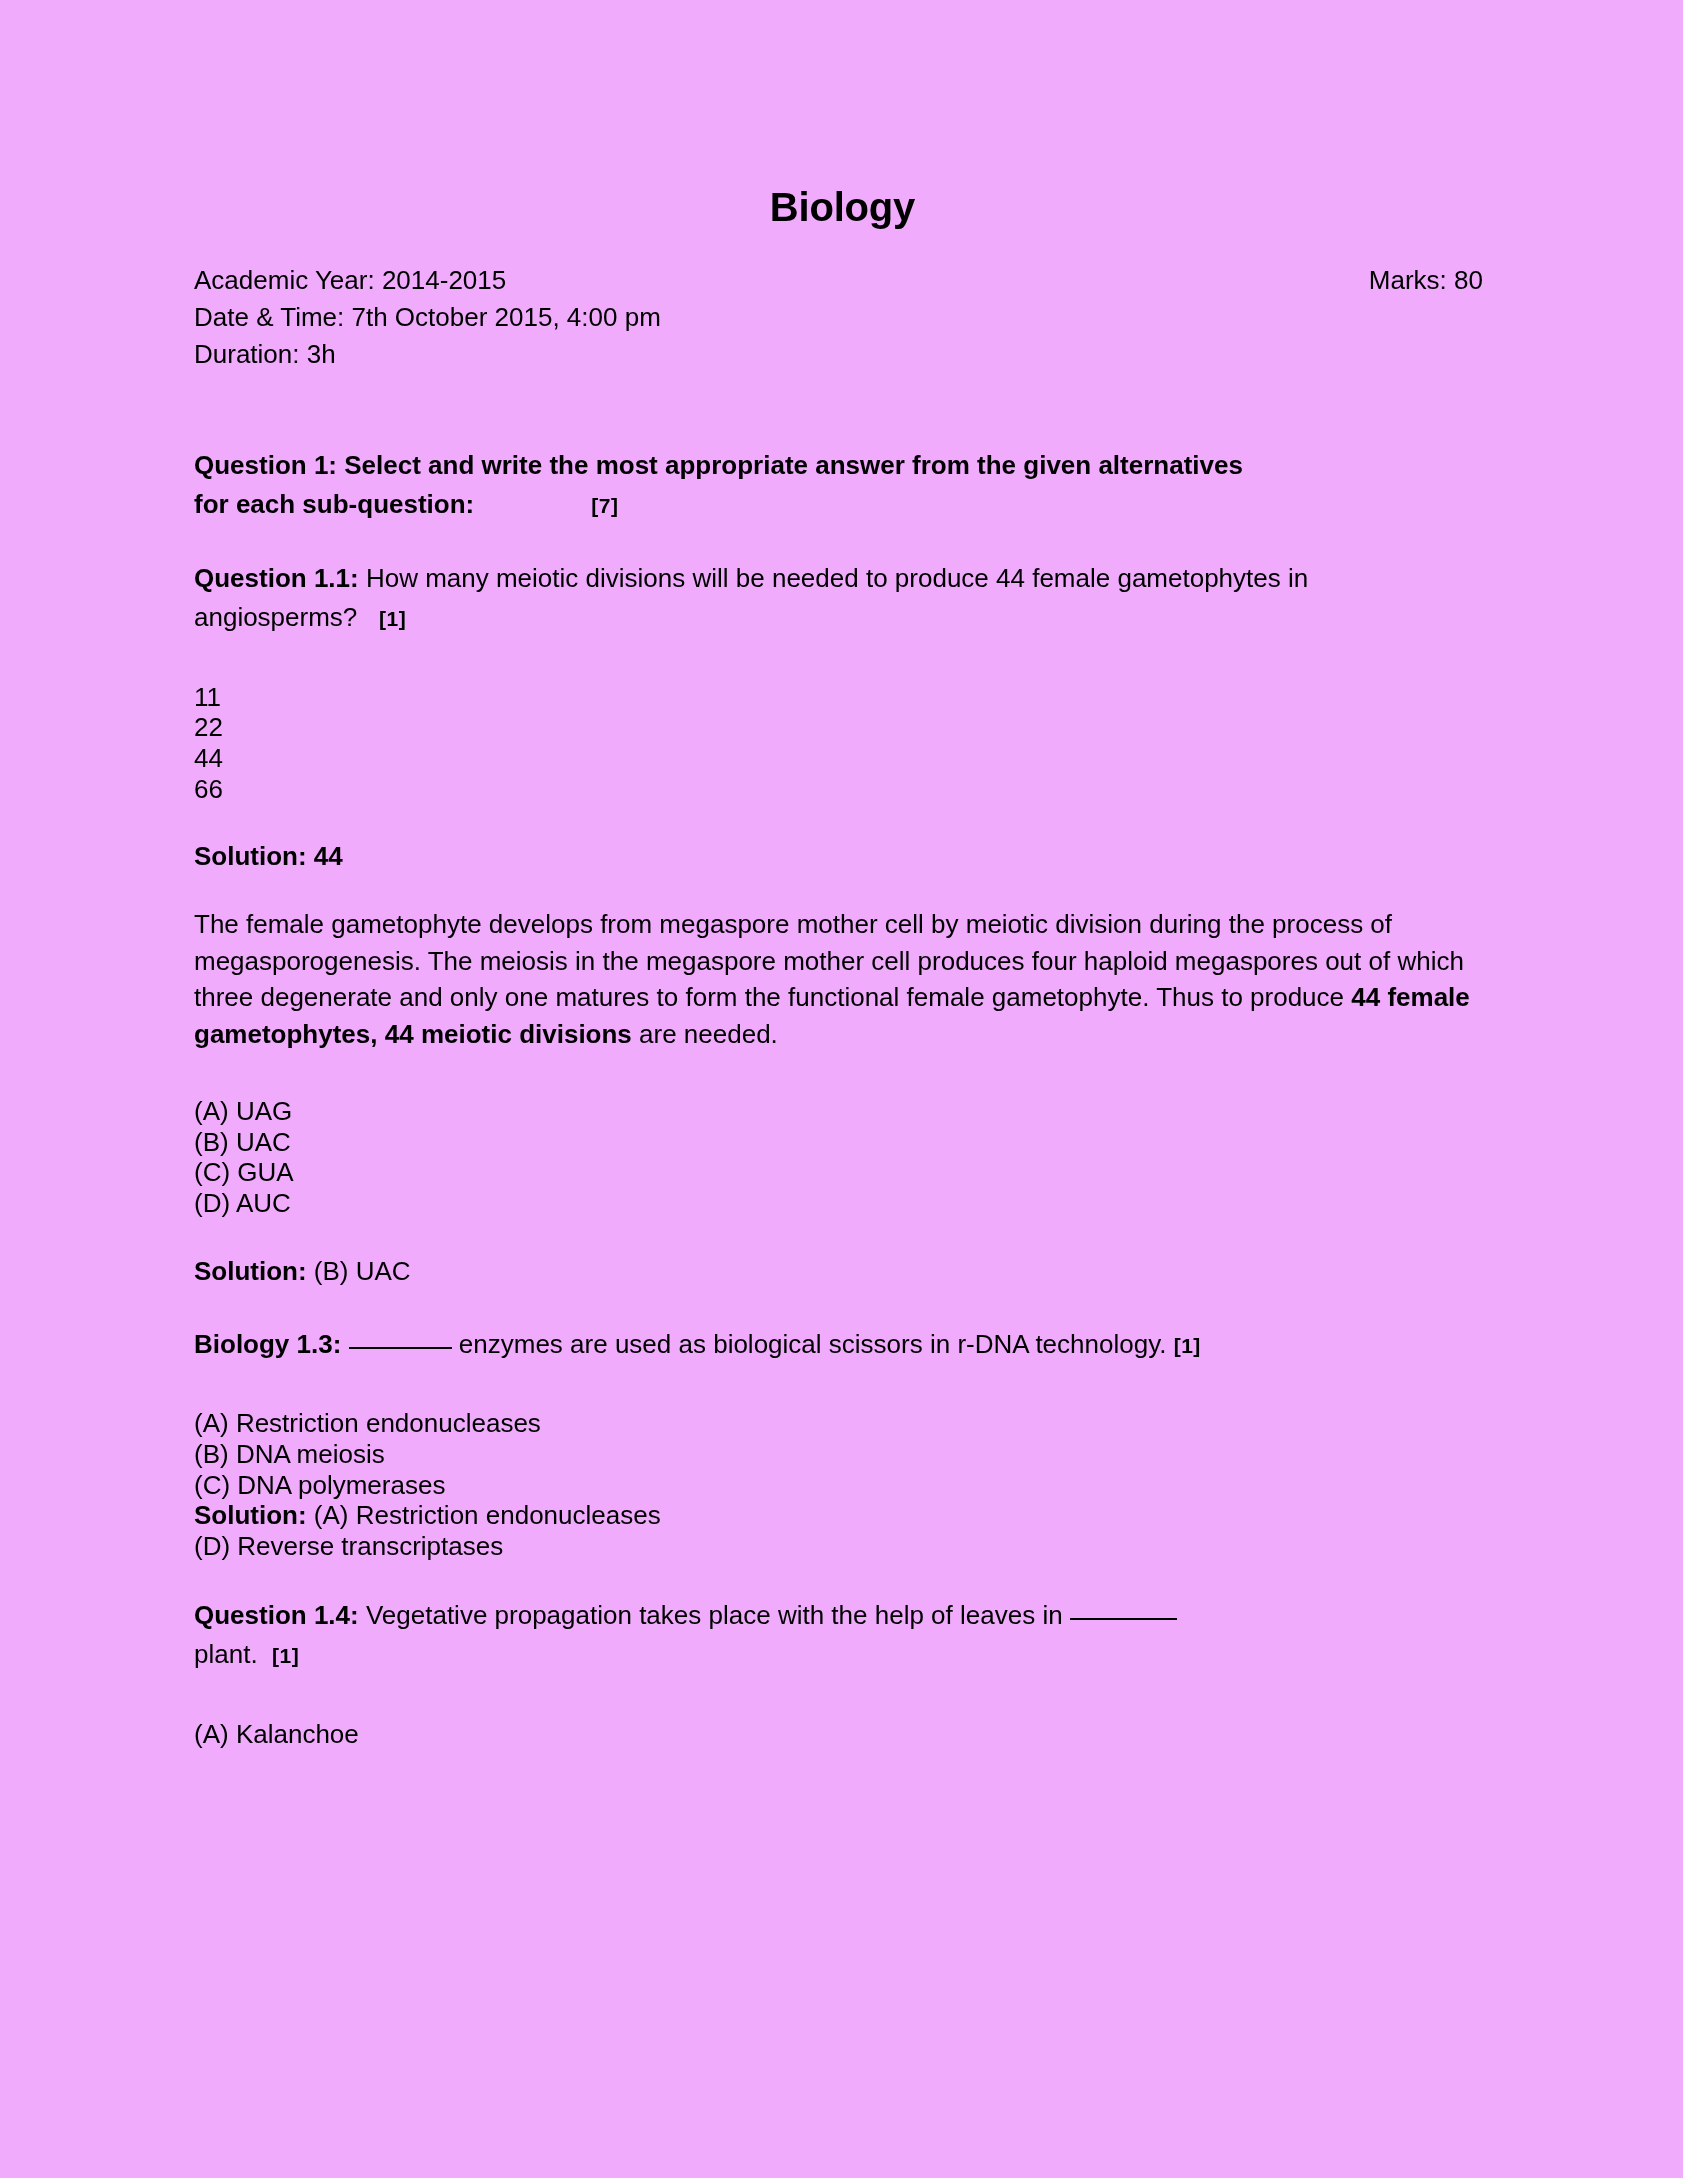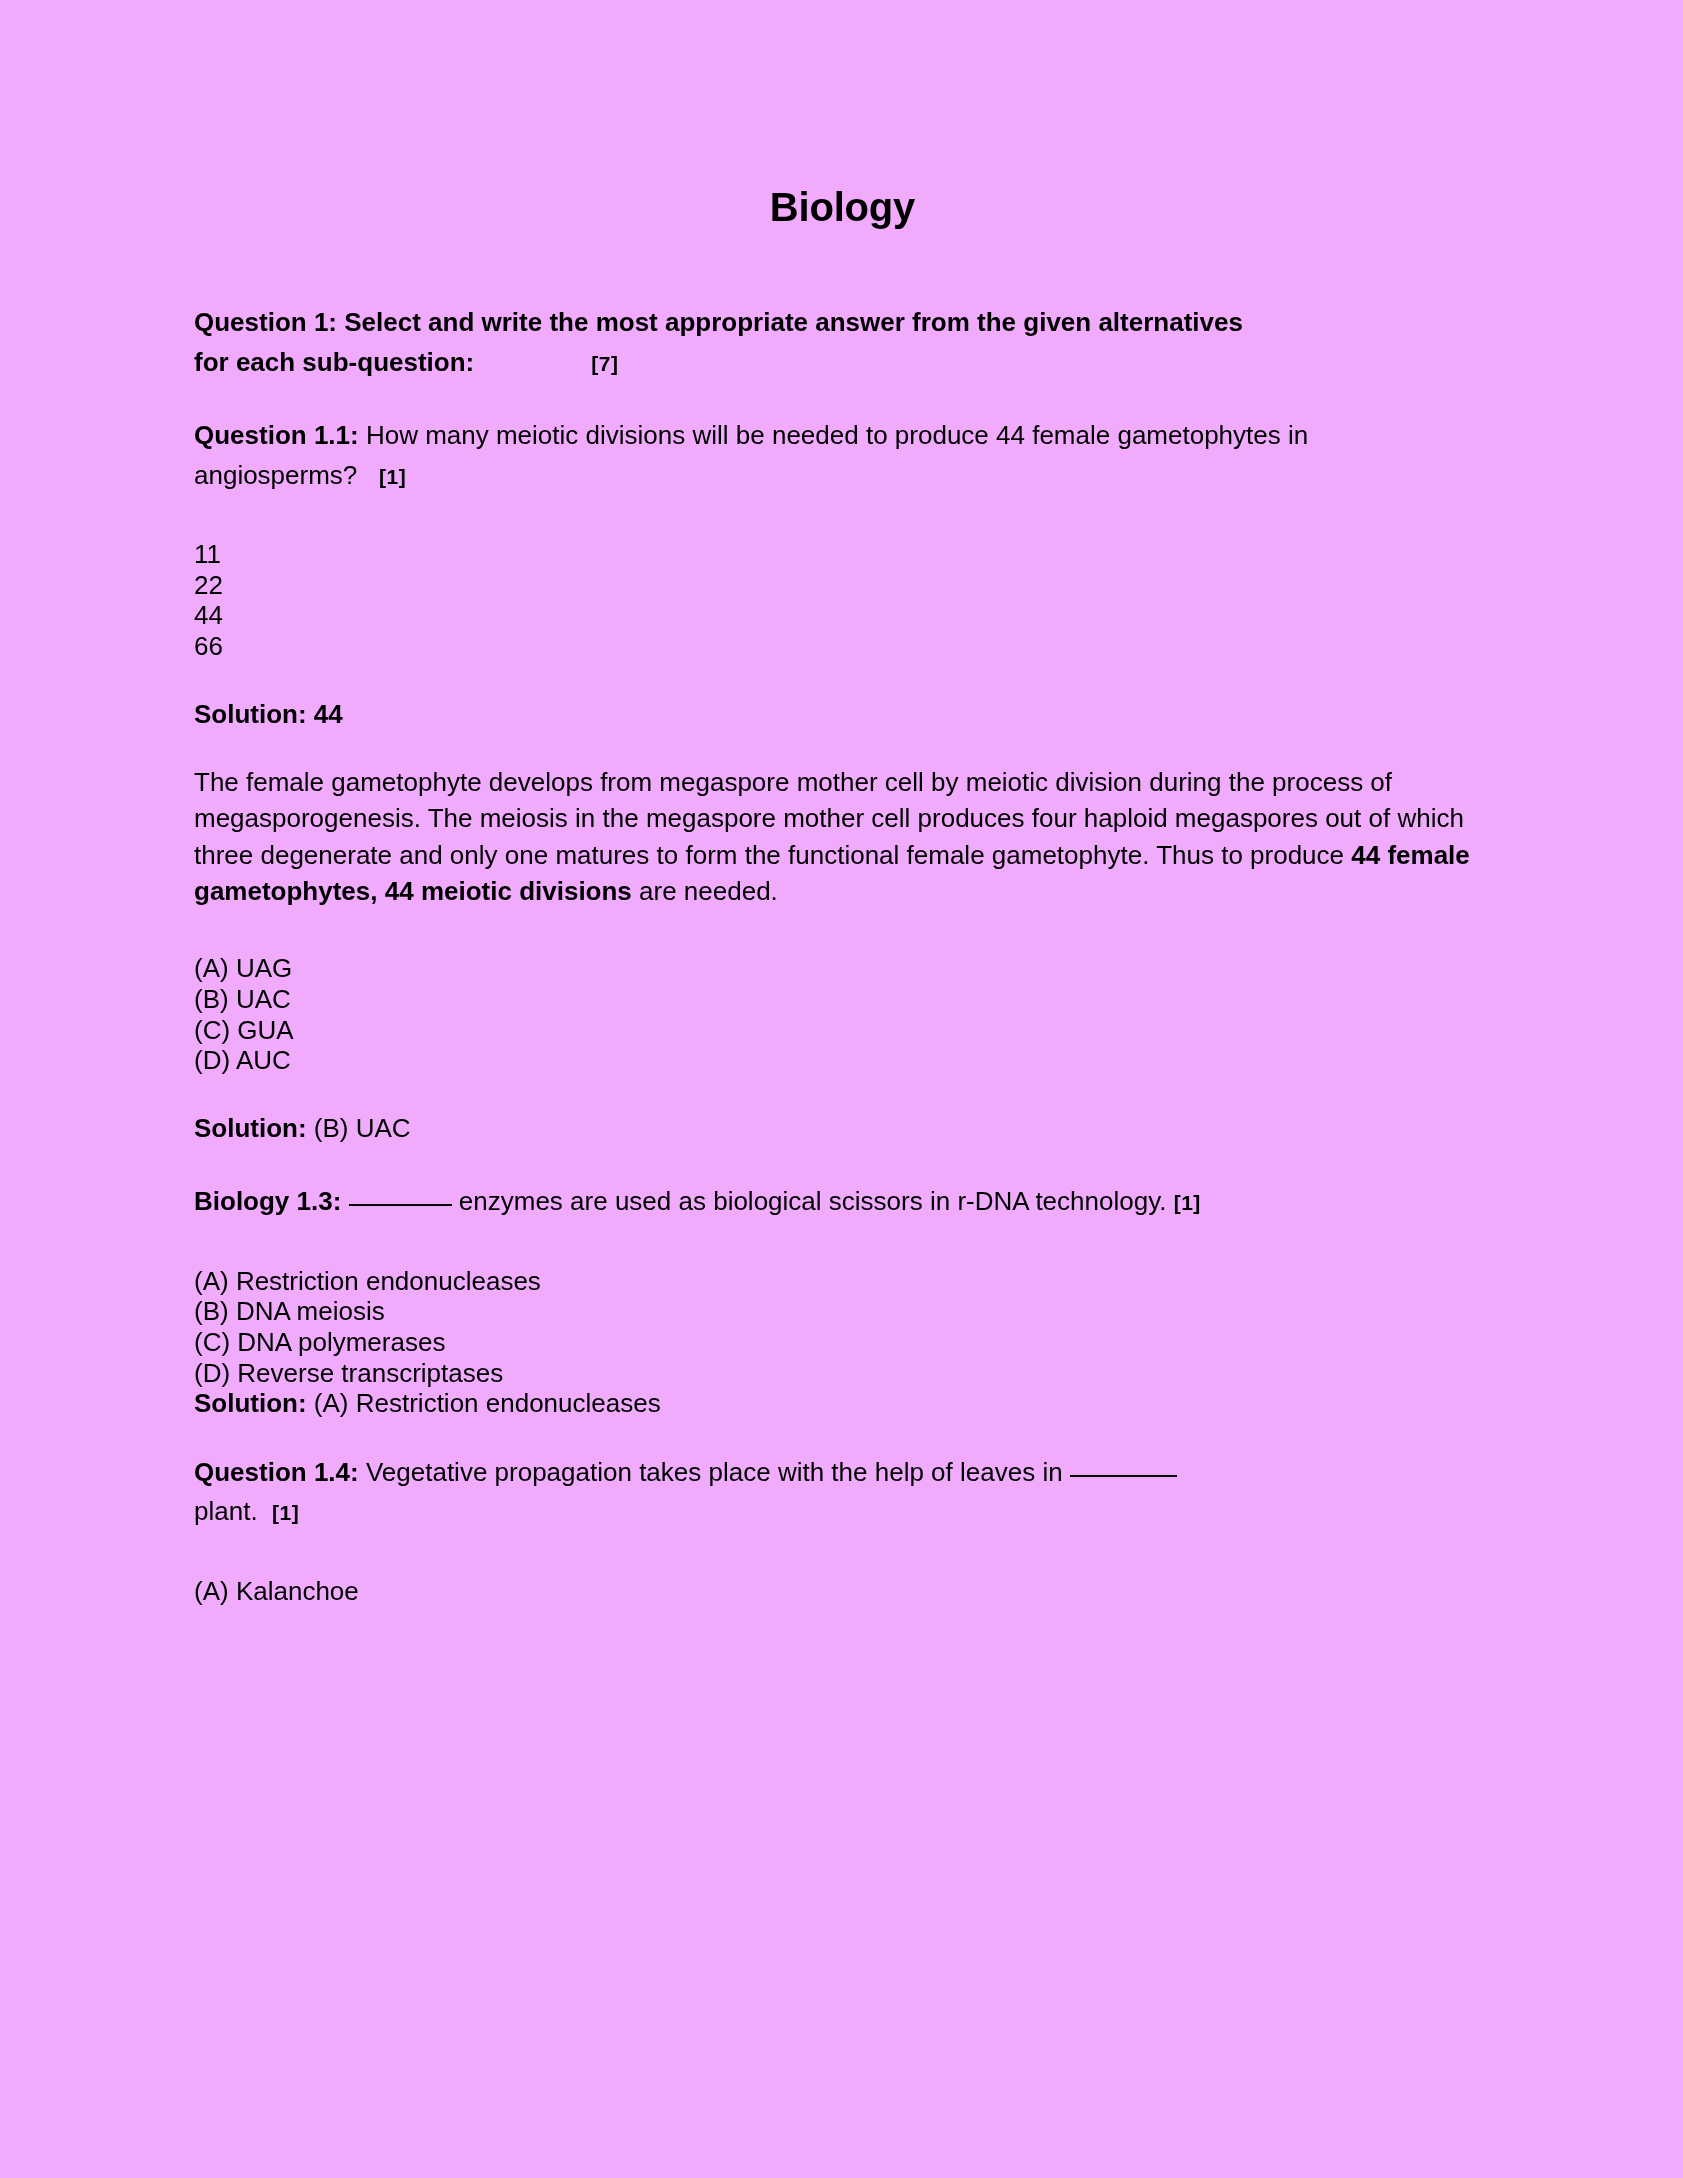--- a/index.html
+++ b/index.html
@@ -123,20 +123,28 @@
   .blank-q14 { width: 107px; }
 </style>
 </head>
 <body>
 
 <div class="page">
   <div class="content">
 
     <h1 class="doc-title">Biology</h1>
 
+    <div class="meta-block">
+      <div class="meta-row">
+        <div class="meta-line">Academic Year: 2014-2015</div>
+        <div class="meta-right">Marks: 80</div>
+      </div>
+      <div class="meta-line">Date &amp; Time: 7th October 2015, 4:00 pm</div>
+      <div class="meta-line">Duration: 3h</div>
+    </div>
 
     <div class="q-heading">
       <div>Question 1: Select and write the most appropriate answer from the given alternatives</div>
       <div>
         <span>for each sub-question:</span><span class="gap-before-marks"></span><span class="marks-tag">[7]</span>
       </div>
     </div>
 
     <div class="q-text">
       <span class="q-label">Question 1.1:</span><span> How many meiotic divisions will be needed to produce 44 female gametophytes in angiosperms?</span>&nbsp;&nbsp; <span class="marks-tag-inline">[1]</span>
@@ -170,24 +178,24 @@
     </div>
 
     <div class="q-text">
       <span class="q-label">Biology 1.3:</span> <span class="blank blank-lg"></span><span> enzymes are used as biological scissors in r-DNA technology.</span> <span class="marks-tag-inline">[1]</span>
     </div>
 
     <div class="opt-list">
       <div class="opt">(A) Restriction endonucleases</div>
       <div class="opt">(B) DNA meiosis</div>
       <div class="opt">(C) DNA polymerases</div>
-      <div class="opt">(D) Reverse transcriptases</div>
       <div class="opt">
         <span class="solution-label">Solution:</span><span> (A) Restriction endonucleases</span>
       </div>
+      <div class="opt">(D) Reverse transcriptases</div>
     </div>
 
     <div class="q-text">
       <span class="q-label">Question 1.4:</span><span> Vegetative propagation takes place with the help of leaves in </span><span class="blank blank-q14"></span><br>
       <span>plant.</span>&nbsp; <span class="marks-tag-inline">[1]</span>
     </div>
 
     <div class="opt-list">
       <div class="opt">(A) Kalanchoe</div>
     </div>

